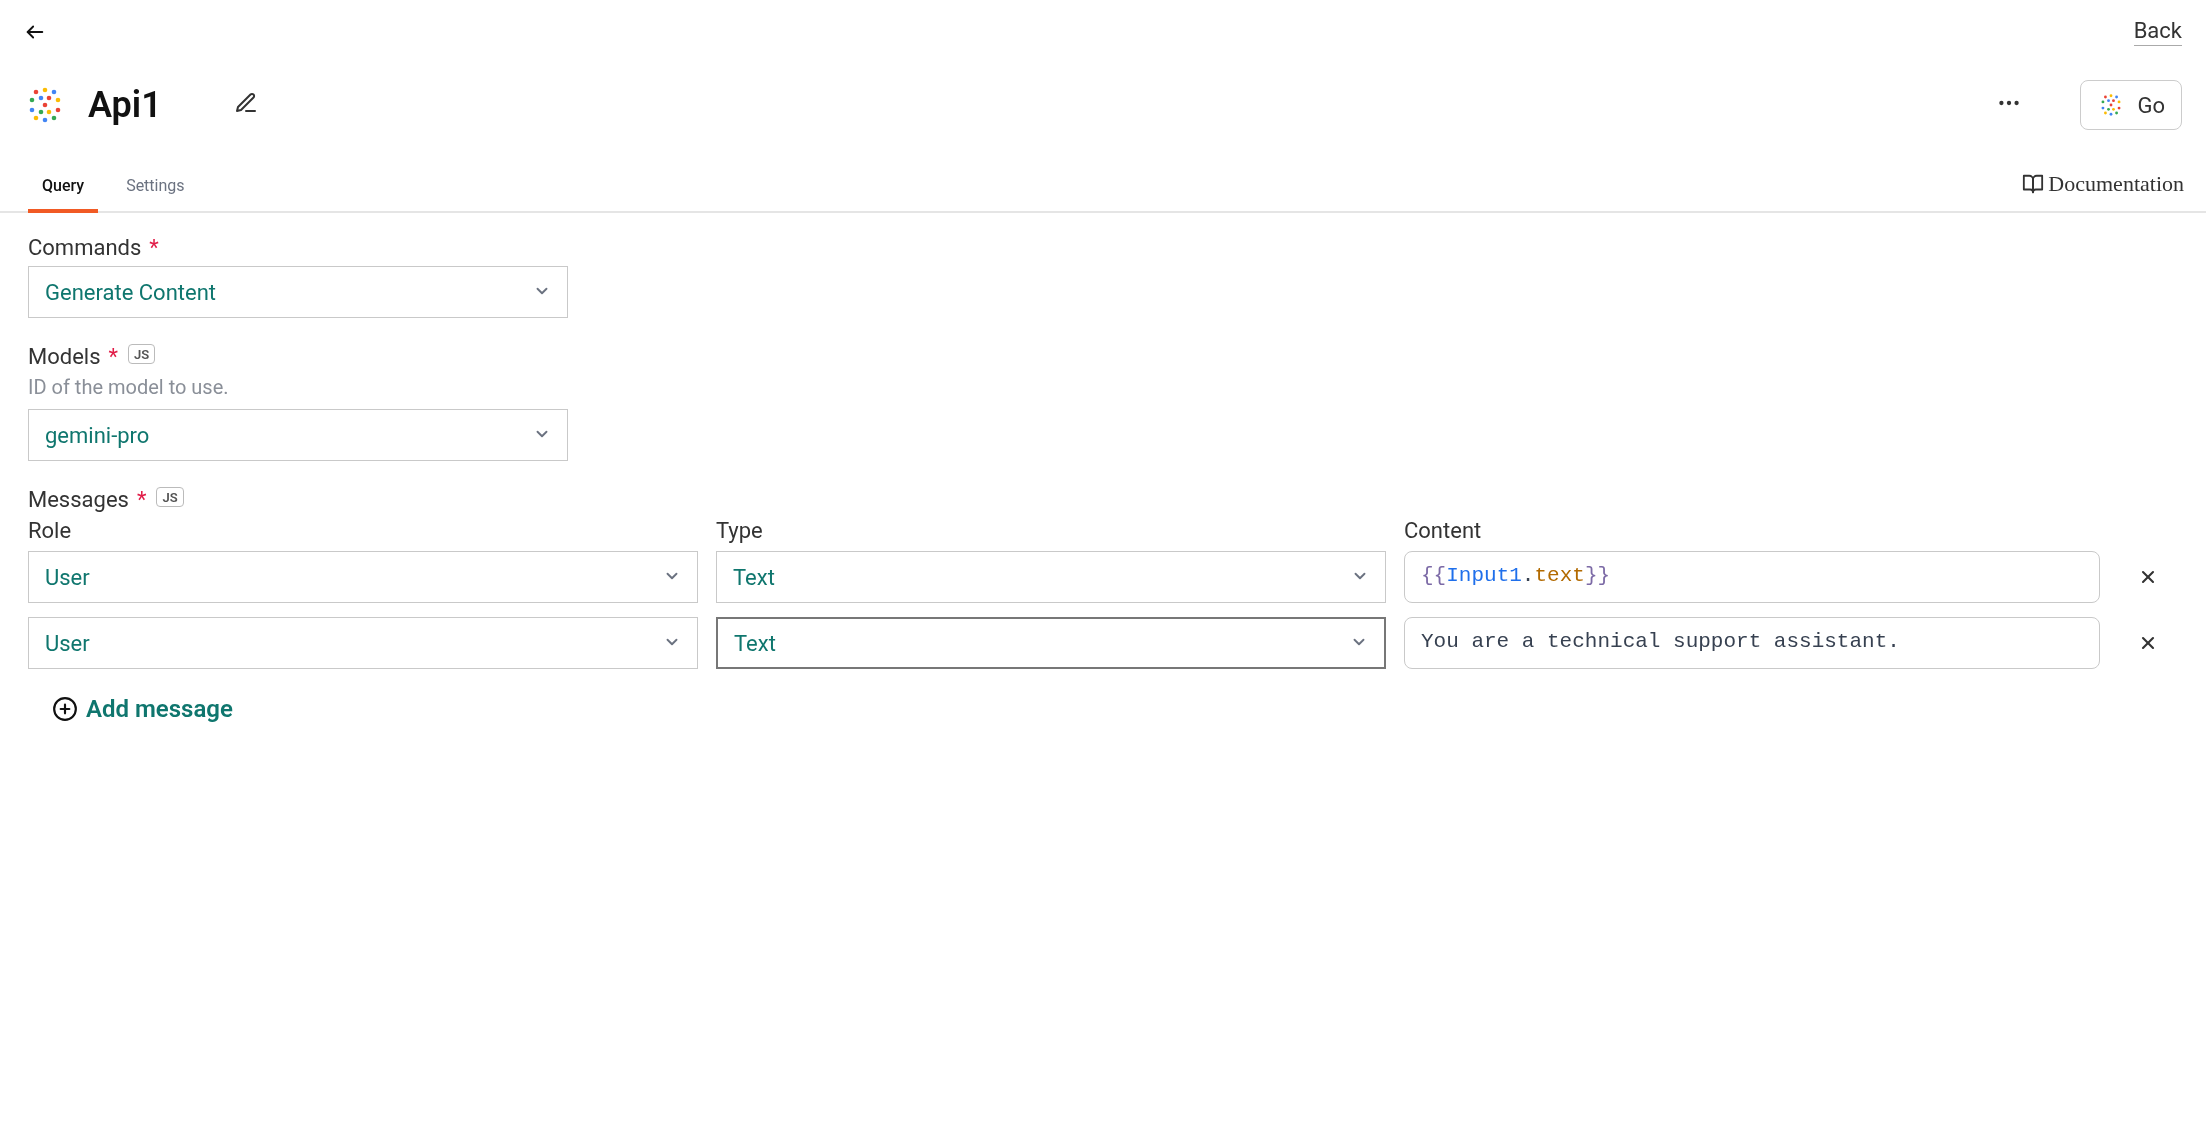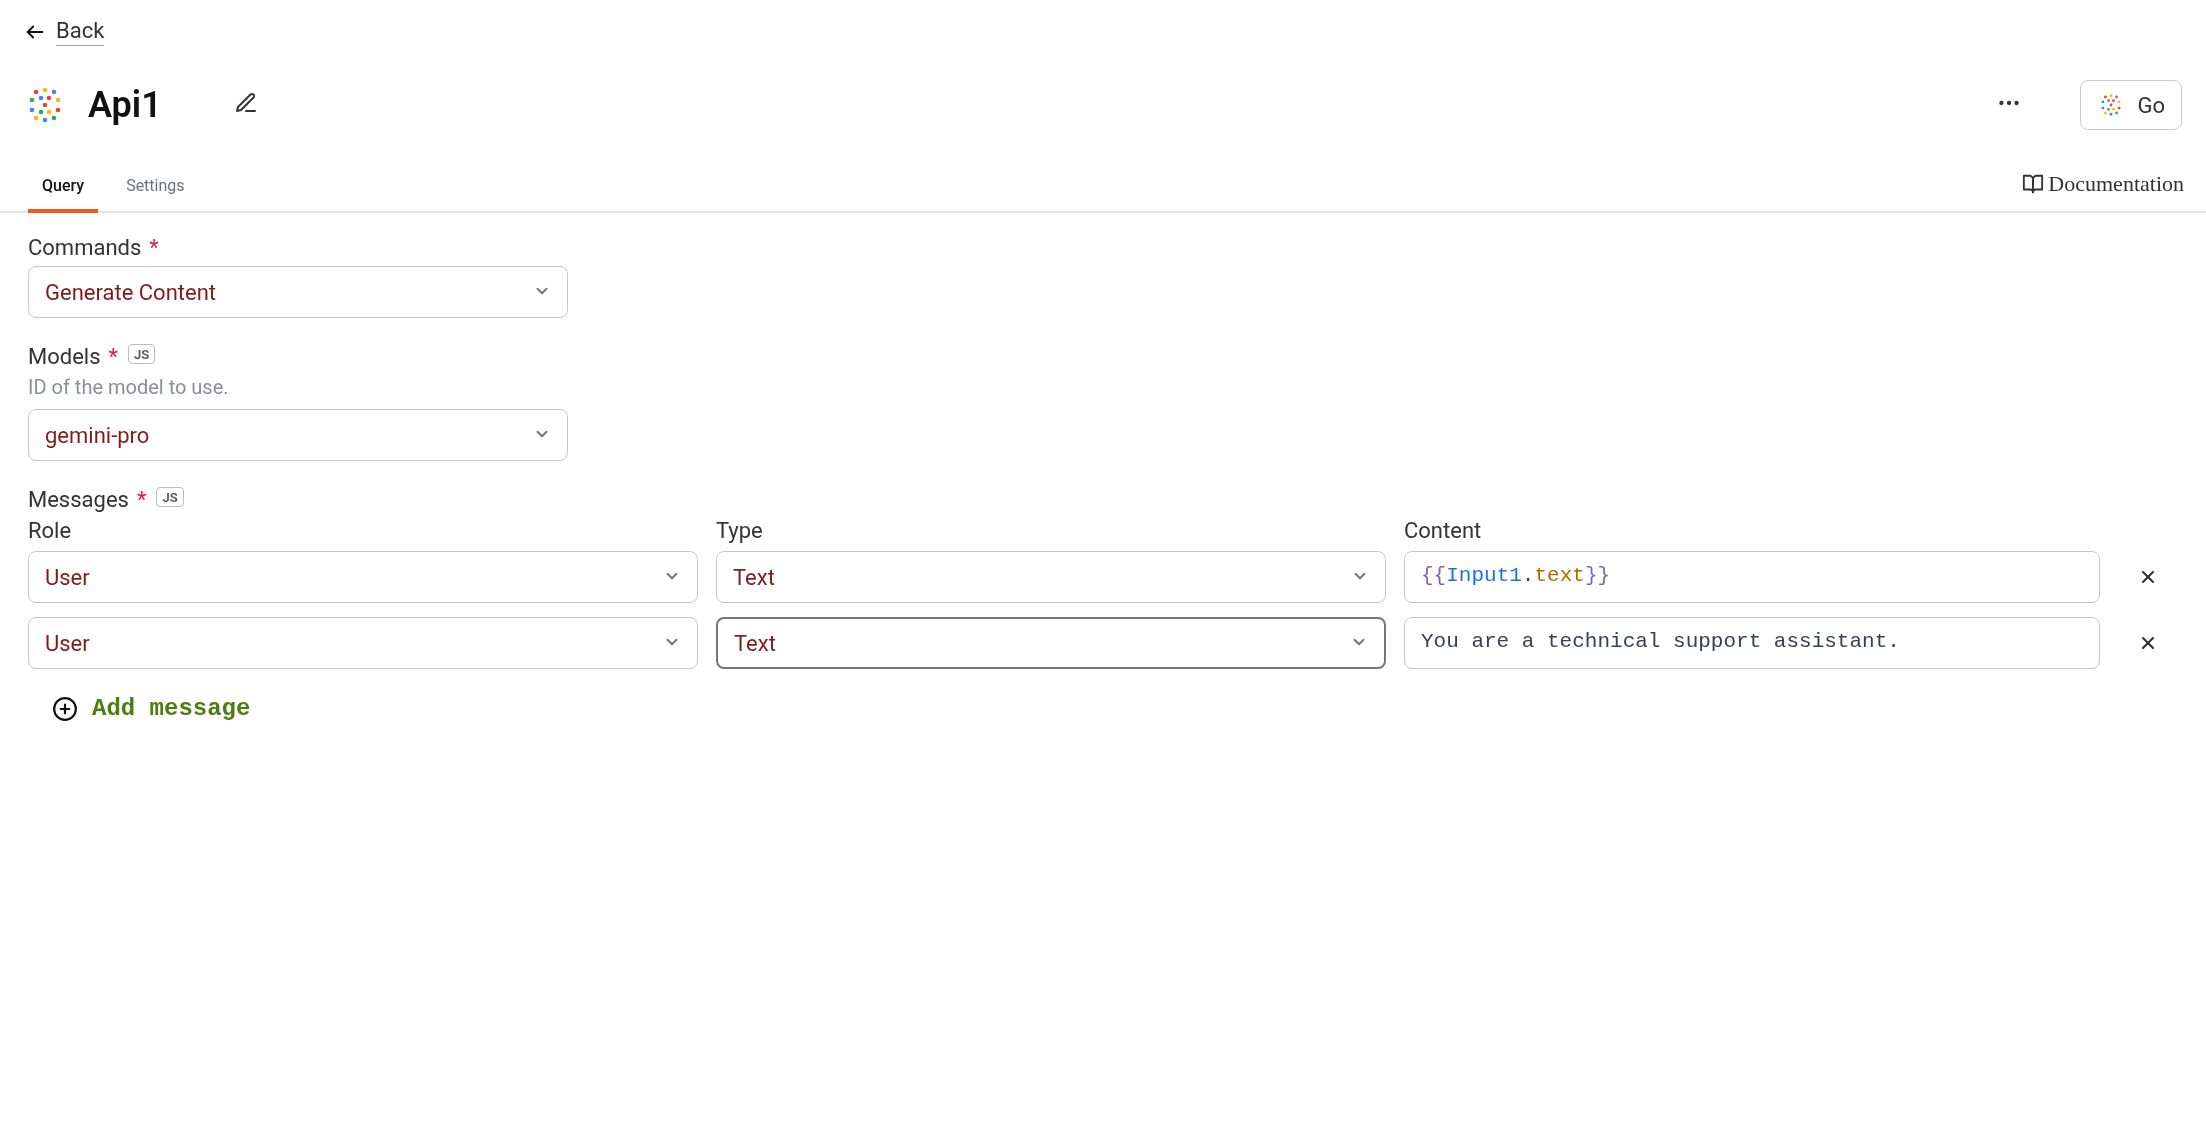--- a/index.html
+++ b/index.html
@@ -11,20 +11,21 @@
     height: 1148px;
     overflow: hidden;
   }
 
   
   .back-row {
     display: flex;
     align-items: center;
     padding: 18px 24px 10px 24px;
     gap: 10px;
+    justify-content: space-between;
   }
   .back-arrow svg { display: block; }
   .back-text {
     font-size: 22px;
     color: #333;
     border-bottom: 1px solid #aaa;
     padding-bottom: 2px;
   }
 
   
@@ -147,25 +148,25 @@
     font-size: 20px;
     color: #8a8f98;
     margin-bottom: 10px;
   }
 
   .select {
     display: flex;
     align-items: center;
     justify-content: space-between;
     border: 1px solid #c9c9c9;
-    border-radius: 8px;
+    border-radius: 0;
     height: 52px;
     padding: 12px 16px;
     font-size: 22px;
-    color: #7f1d1d;
+    color: #0f766e;
     background: #fff;
     cursor: pointer;
     width: 540px;
   }
   .select .chev { color:#6b7280; }
   .select.selected-focused {
     border: 2px solid #777;
   }
 
   
@@ -202,28 +203,27 @@
     align-items:center;
     justify-content:center;
     height:52px;
     color:#555;
     cursor:pointer;
   }
 
   .add-msg {
     display:flex;
     align-items:center;
-    gap:14px;
+    gap:8px;
     font-size:24px;
     font-weight:600;
-    color:#4d7c0f;
+    color:#0f766e;
     margin-top:26px;
     margin-left:24px;
     cursor:pointer;
-    font-family:Liberation Mono, monospace;
   }
   .add-msg svg { display:block; }
 </style>
 </head>
 <body>
 
 <div class="back-row">
   <span class="back-arrow">
     <svg width="22" height="22" viewBox="0 0 24 24" fill="none" stroke="#111" stroke-width="2" stroke-linecap="round" stroke-linejoin="round">
         <line x1="20" y1="12" x2="4" y2="12"></line>

